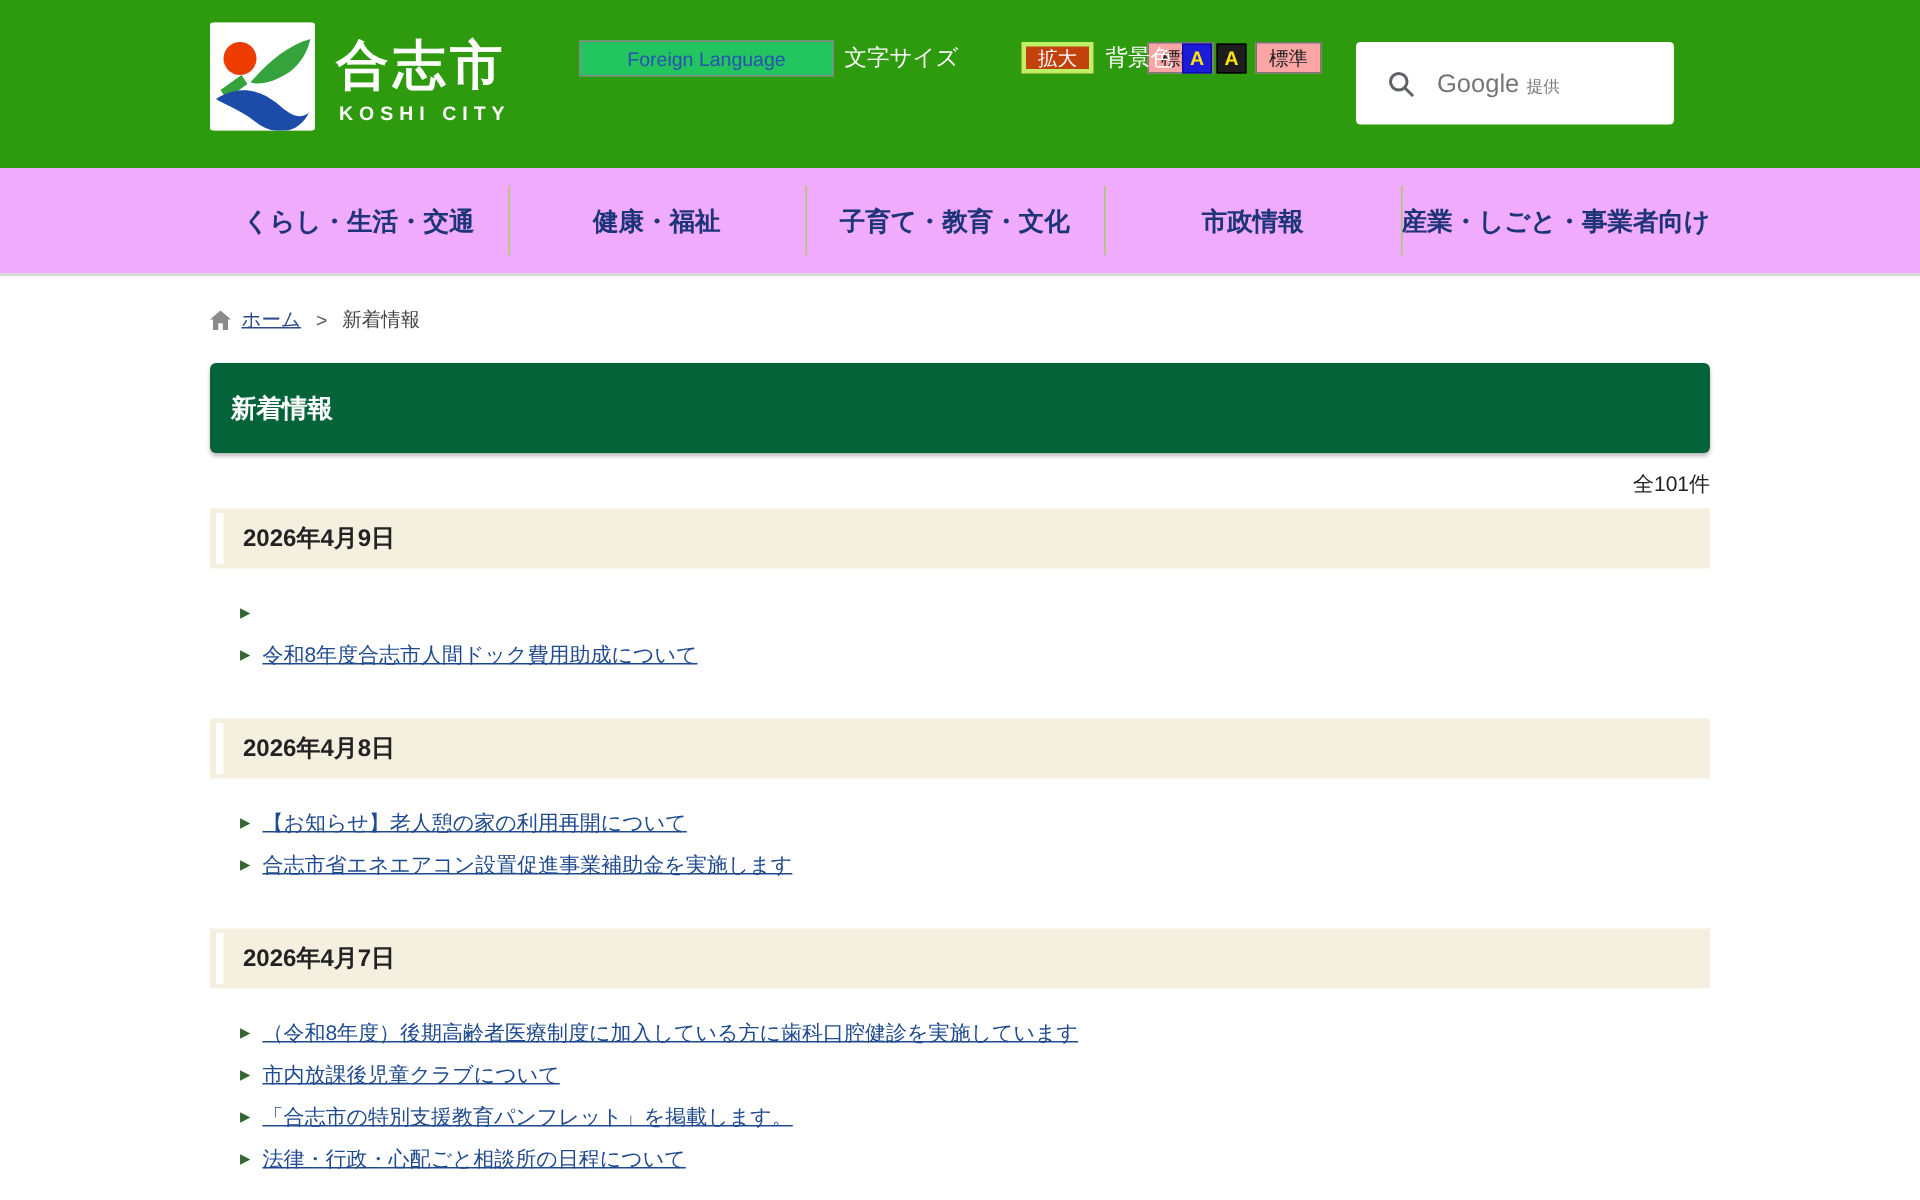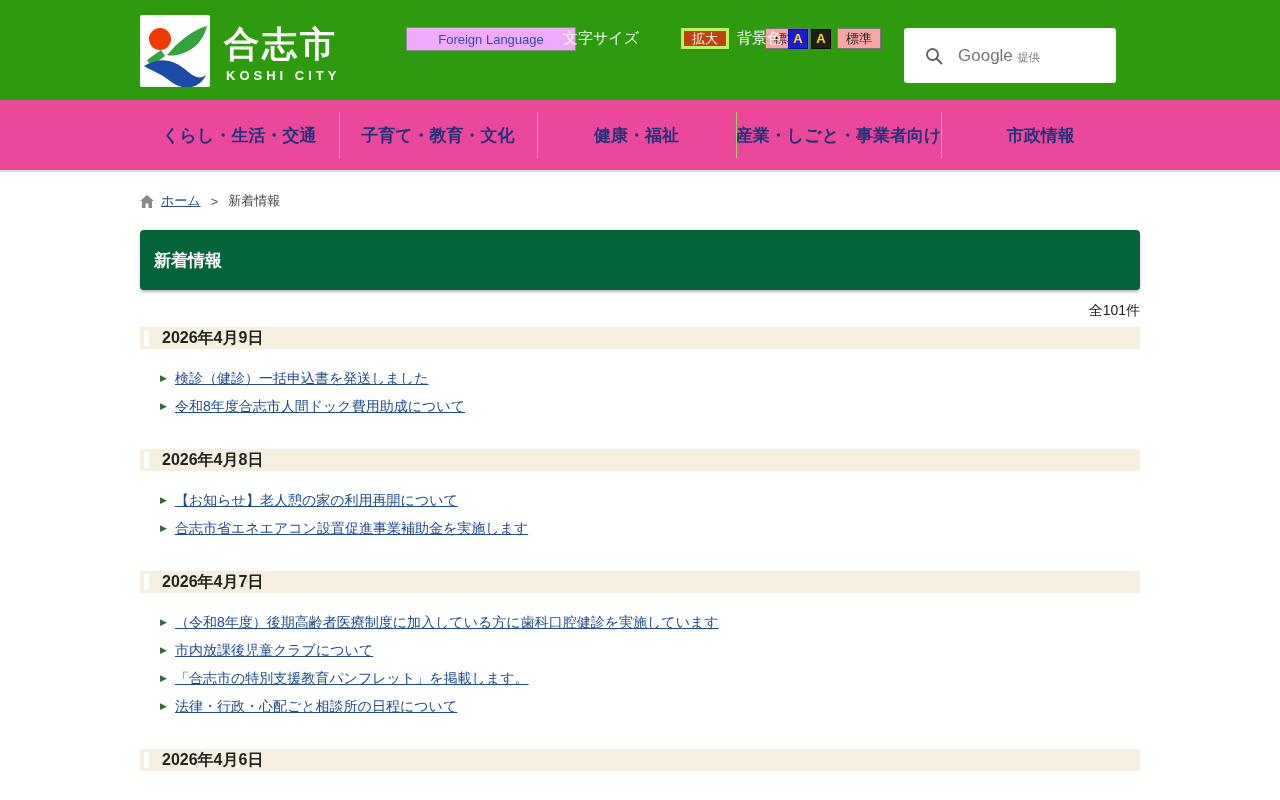--- a/index.html
+++ b/index.html
@@ -2,72 +2,72 @@
 <html lang="ja"><head>
 <meta charset="utf-8">
 <style>
   html,body{margin:0;padding:0;}
   body{
     width:1280px;height:800px;overflow:hidden;background:#ffffff;
     font-family:"Liberation Sans","DejaVu Sans",sans-serif;
     -webkit-font-smoothing:antialiased;
   }
   
-  .site-header{height:100px;background:#2e9a0e;position:relative;}
+  .site-header{height:112px;background:#2e9a0e;position:relative;}
   .header-inner{width:1000px;margin:0 auto;position:relative;height:100%;}
   .logo{position:absolute;left:0;top:15px;display:flex;align-items:flex-start;}
   .logo-mark{width:70px;height:72px;background:#fff;border-radius:2px;display:block;}
   .logo-text{margin-left:14px;color:#fff;}
   .city-name{font-size:35px;font-weight:bold;letter-spacing:3px;line-height:1;margin-top:11px;}
   .city-en{font-size:13px;letter-spacing:4px;margin-top:7px;margin-left:2px;font-weight:bold;}
   .foreign-btn{
     position:absolute;left:246px;top:27px;width:170px;height:24px;
-    background:#f0abfc;border:1px solid #8a8a8a;color:#2a50b4;font-size:13px;
-    display:flex;align-items:center;justify-content:center;cursor:pointer;box-sizing:border-box;margin-left:20px;
+    background:#22c55e;border:1px solid #8a8a8a;color:#2a50b4;font-size:13px;
+    display:flex;align-items:center;justify-content:center;cursor:pointer;box-sizing:border-box;
   }
   .tool-group{position:absolute;display:flex;align-items:center;color:#fff;font-size:15px;}
   .fontsize-group{left:423px;top:28px;gap:36px;}
   .bgcolor-group{left:597px;top:28px;}
   .tool-label{margin-right:6px;white-space:nowrap;}
   .btn-dark{background:#c2410c;color:#fff;font-size:13px;height:21px;padding:0 8px;
     display:flex;align-items:center;margin-right:0;border:3px solid #bef264;box-sizing:border-box;cursor:pointer;}
   .btn-light{background:#fca5a5;color:#222;font-size:13px;height:21px;padding:0 8px;
     display:flex;align-items:center;border:1px solid #777;box-sizing:border-box;cursor:pointer;}
   .btn-a{width:20px;height:20px;font-size:13px;font-weight:bold;display:flex;align-items:center;
     justify-content:center;margin-right:3px;cursor:pointer;box-sizing:border-box;}
   .btn-a-blue{background:#1c1cd8;color:#ffe400;border:1px solid #0d0da8;}
   .btn-a-black{background:#1e1e1e;color:#ffe400;border:1px solid #000;margin-right:6px;}
   .search-box{
     position:absolute;left:764px;top:28px;width:212px;height:55px;background:#ffffff;border-radius:3px;
     display:flex;align-items:center;padding-left:20px;box-sizing:border-box;cursor:text;
   }
   .search-brand{color:#757575;font-size:17px;margin-left:14px;}
   .search-suffix{color:#757575;font-size:11px;margin-left:5px;margin-top:3px;}
   
-  .global-nav{height:70px;background:#ec4899;border-bottom:2px solid #d8d8d8;text-align:center;}
+  .global-nav{height:70px;background:#f0abfc;border-bottom:2px solid #d8d8d8;text-align:center;}
   .nav-inner{width:1000px;margin:0 auto;display:flex;height:100%;}
   .nav-item{flex:1;display:flex;align-items:center;justify-content:center;
     font-size:17px;font-weight:bold;color:#1d3578;position:relative;cursor:pointer;white-space:nowrap;}
   .nav-item + .nav-item::before{content:"";position:absolute;left:0;top:12px;bottom:12px;width:1px;background:#a9c967;}
   
   main{width:1000px;margin:0 auto;}
   .breadcrumb{margin-top:20px;display:flex;align-items:center;font-size:13px;color:#444;}
   .breadcrumb .home-icon{display:flex;margin-right:7px;}
   .breadcrumb a{color:#2c4a8c;text-decoration:underline;cursor:pointer;}
   .crumb-sep{margin:0 10px;color:#555;}
   .page-title-banner{
     margin-top:20px;height:60px;background:#046338;border-radius:4px;color:#fff;
     display:flex;align-items:center;padding-left:14px;font-size:17px;font-weight:bold;
     box-shadow:0 2px 3px rgba(0,0,0,0.28);box-sizing:border-box;
   }
   .total-count{text-align:right;font-size:14px;color:#222;margin-top:12px;height:16px;line-height:16px;}
   #news-sections{margin-top:9px;}
   .news-section{margin-bottom:34px;}
   .date-bar{
-    height:22px;background:#f4efde;position:relative;display:flex;align-items:center;
+    height:40px;background:#f4efde;position:relative;display:flex;align-items:center;
     padding-left:22px;font-size:16px;font-weight:bold;color:#222;box-sizing:border-box;
   }
   .date-bar::before{content:"";position:absolute;left:4px;top:3px;bottom:3px;width:5px;background:#fff;}
   .news-list{list-style:none;margin:0;padding:21px 0 0 20px;}
   .news-item{margin-bottom:11px;font-size:14px;line-height:17px;display:flex;align-items:center;}
   .bullet{color:#336633;font-size:9px;margin-right:8px;flex:none;}
   .news-link{color:#1f4a8f;text-decoration:underline;cursor:pointer;white-space:nowrap;}
 </style>
 </head>
 <body>
@@ -110,24 +110,24 @@
       </svg>
       <span class="search-brand">Google</span>
       <span class="search-suffix">提供</span>
     </div>
   </div>
 </header>
 
 <nav class="global-nav">
   <div class="nav-inner">
     <div class="nav-item">くらし・生活・交通</div>
+    <div class="nav-item">健康・福祉</div>
     <div class="nav-item">子育て・教育・文化</div>
-    <div class="nav-item">健康・福祉</div>
+    <div class="nav-item">市政情報</div>
     <div class="nav-item">産業・しごと・事業者向け</div>
-    <div class="nav-item">市政情報</div>
   </div>
 </nav>
 
 <main>
   <div class="breadcrumb">
     <span class="home-icon">
       <svg width="14" height="13" viewBox="0 0 14 13">
         <path d="M7 0 L14 6 L12 6 L12 13 L8.5 13 L8.5 8.5 L5.5 8.5 L5.5 13 L2 13 L2 6 L0 6 Z" fill="#8a8a8a"></path>
       </svg>
     </span>
@@ -139,21 +139,20 @@
   <div class="page-title-banner">新着情報</div>
 
   <div class="total-count">全101件</div>
 
   <div id="news-sections">
   <section class="news-section">
     <div class="date-bar">2026年4月9日</div>
     <ul class="news-list">
           <li class="news-item">
             <span class="bullet">▶</span>
-            <a class="news-link">検診（健診）一括申込書を発送しました</a>
           </li>
           <li class="news-item">
             <span class="bullet">▶</span>
             <a class="news-link">令和8年度合志市人間ドック費用助成について</a>
           </li>
         </ul>
   </section>
 
   <section class="news-section">
     <div class="date-bar">2026年4月8日</div>

